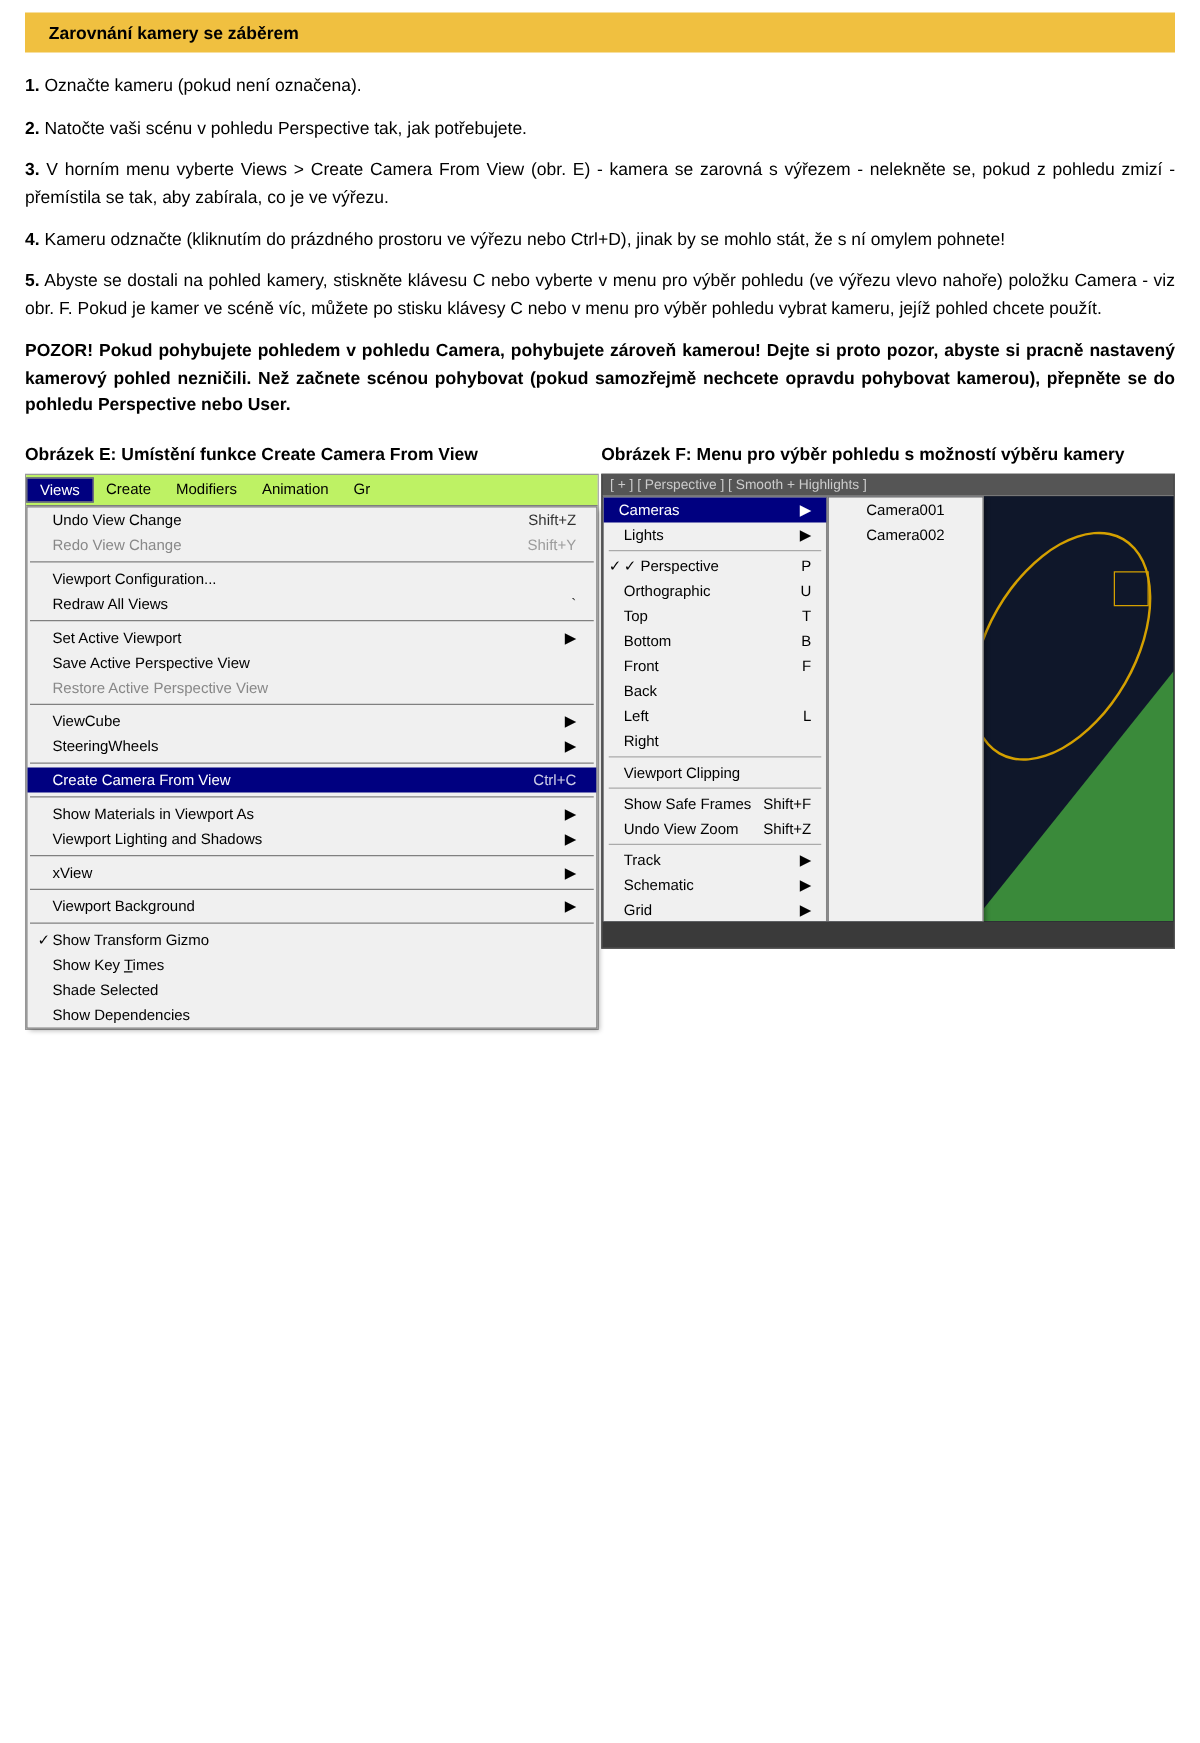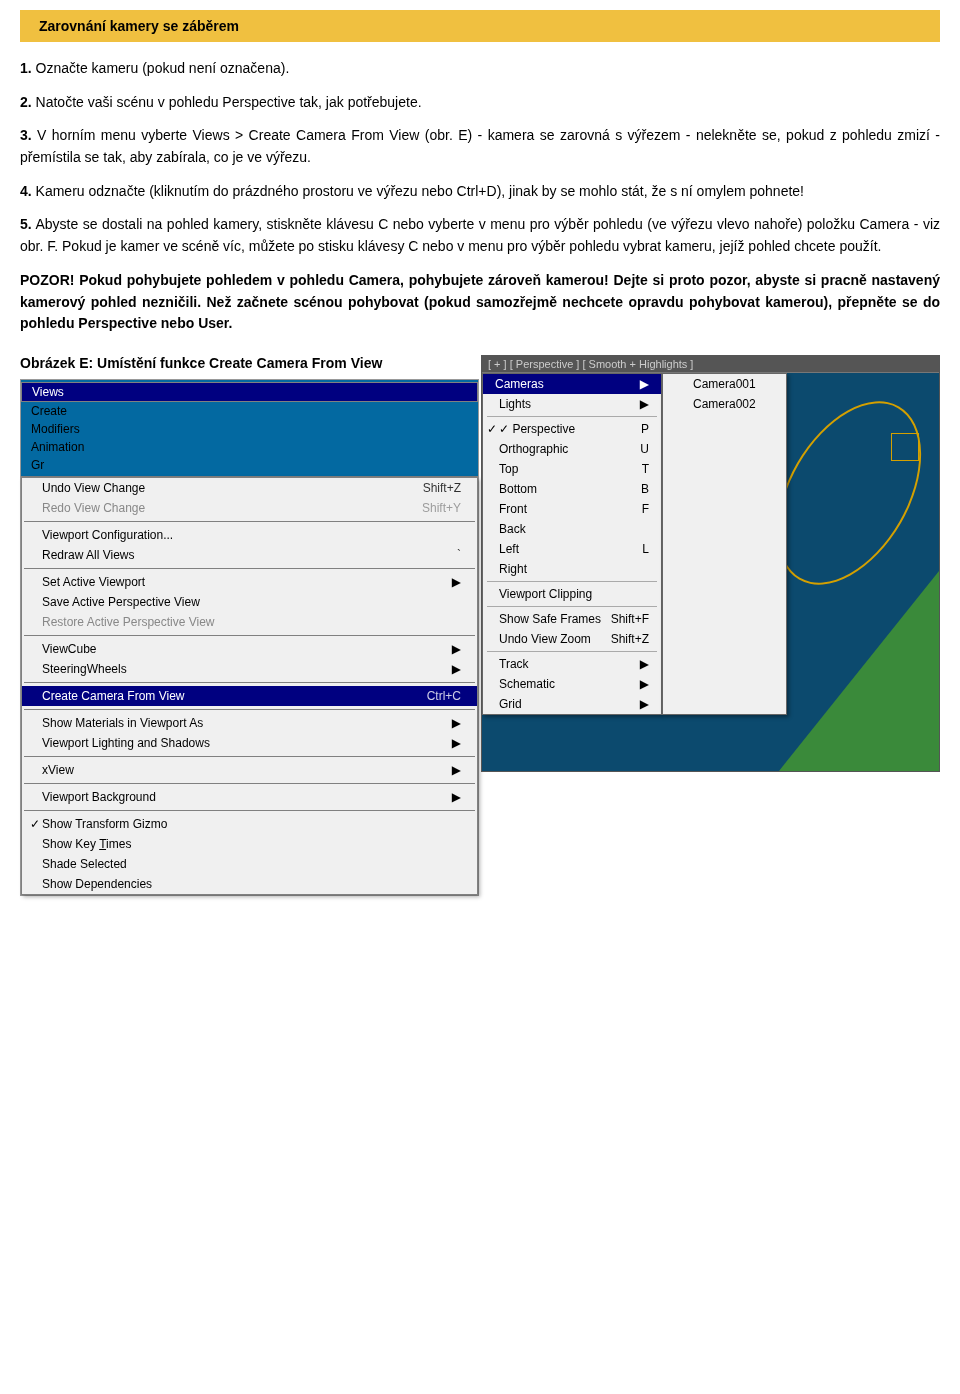--- a/index.html
+++ b/index.html
@@ -62,22 +62,22 @@
     .menu-screenshot {
       border: 1px solid #999;
       background: #f0f0f0;
       font-family: 'Segoe UI', Arial, sans-serif;
       font-size: 12px;
       width: 100%;
       min-height: 350px;
     }
     .menu-top-bar {
       display: flex;
-      flex-direction: column;
-      background: #0369a1;
+      flex-direction: row;
+      background: #bef264;
       border-bottom: 1px solid #808080;
       padding: 2px 0;
     }
     .menu-top-item {
       padding: 2px 10px;
       cursor: pointer;
       font-size: 12px;
     }
     .menu-top-item.active {
       background: #000080;
@@ -142,22 +142,22 @@
     .viewport-header {
       background: #555;
       color: #ccc;
       font-size: 11px;
       padding: 2px 6px;
       border-bottom: 1px solid #777;
     }
     .viewport-content {
       position: relative;
       width: 100%;
-      height: 398px;
-      background: #0c4a6e;
+      height: 340px;
+      background: #0f172a;
       overflow: hidden;
     }
     
     .scene-bg {
       position: absolute;
       inset: 0;
     }
     .green-shape {
       position: absolute;
       right: 0;
@@ -375,20 +375,21 @@
           <span>Shade Selected</span>
         </div>
         <div class="menu-item">
           <span>Show Dependencies</span>
         </div>
       </div>
     </div>
   </div>
 
   <div class="figure-col">
+    <div class="figure-caption">Obrázek F: Menu pro výběr pohledu s možností výběru kamery</div>
     <div class="viewport-container">
       <div class="viewport-header">[ + ] [ Perspective ] [ Smooth + Highlights ]</div>
       <div class="viewport-content">
 
         <div class="scene-bg">
           <div class="green-shape"></div>
           <div class="yellow-curve"></div>
           <div class="scene-box"></div>
           <div class="camera-icon-scene">📷</div>
         </div>

